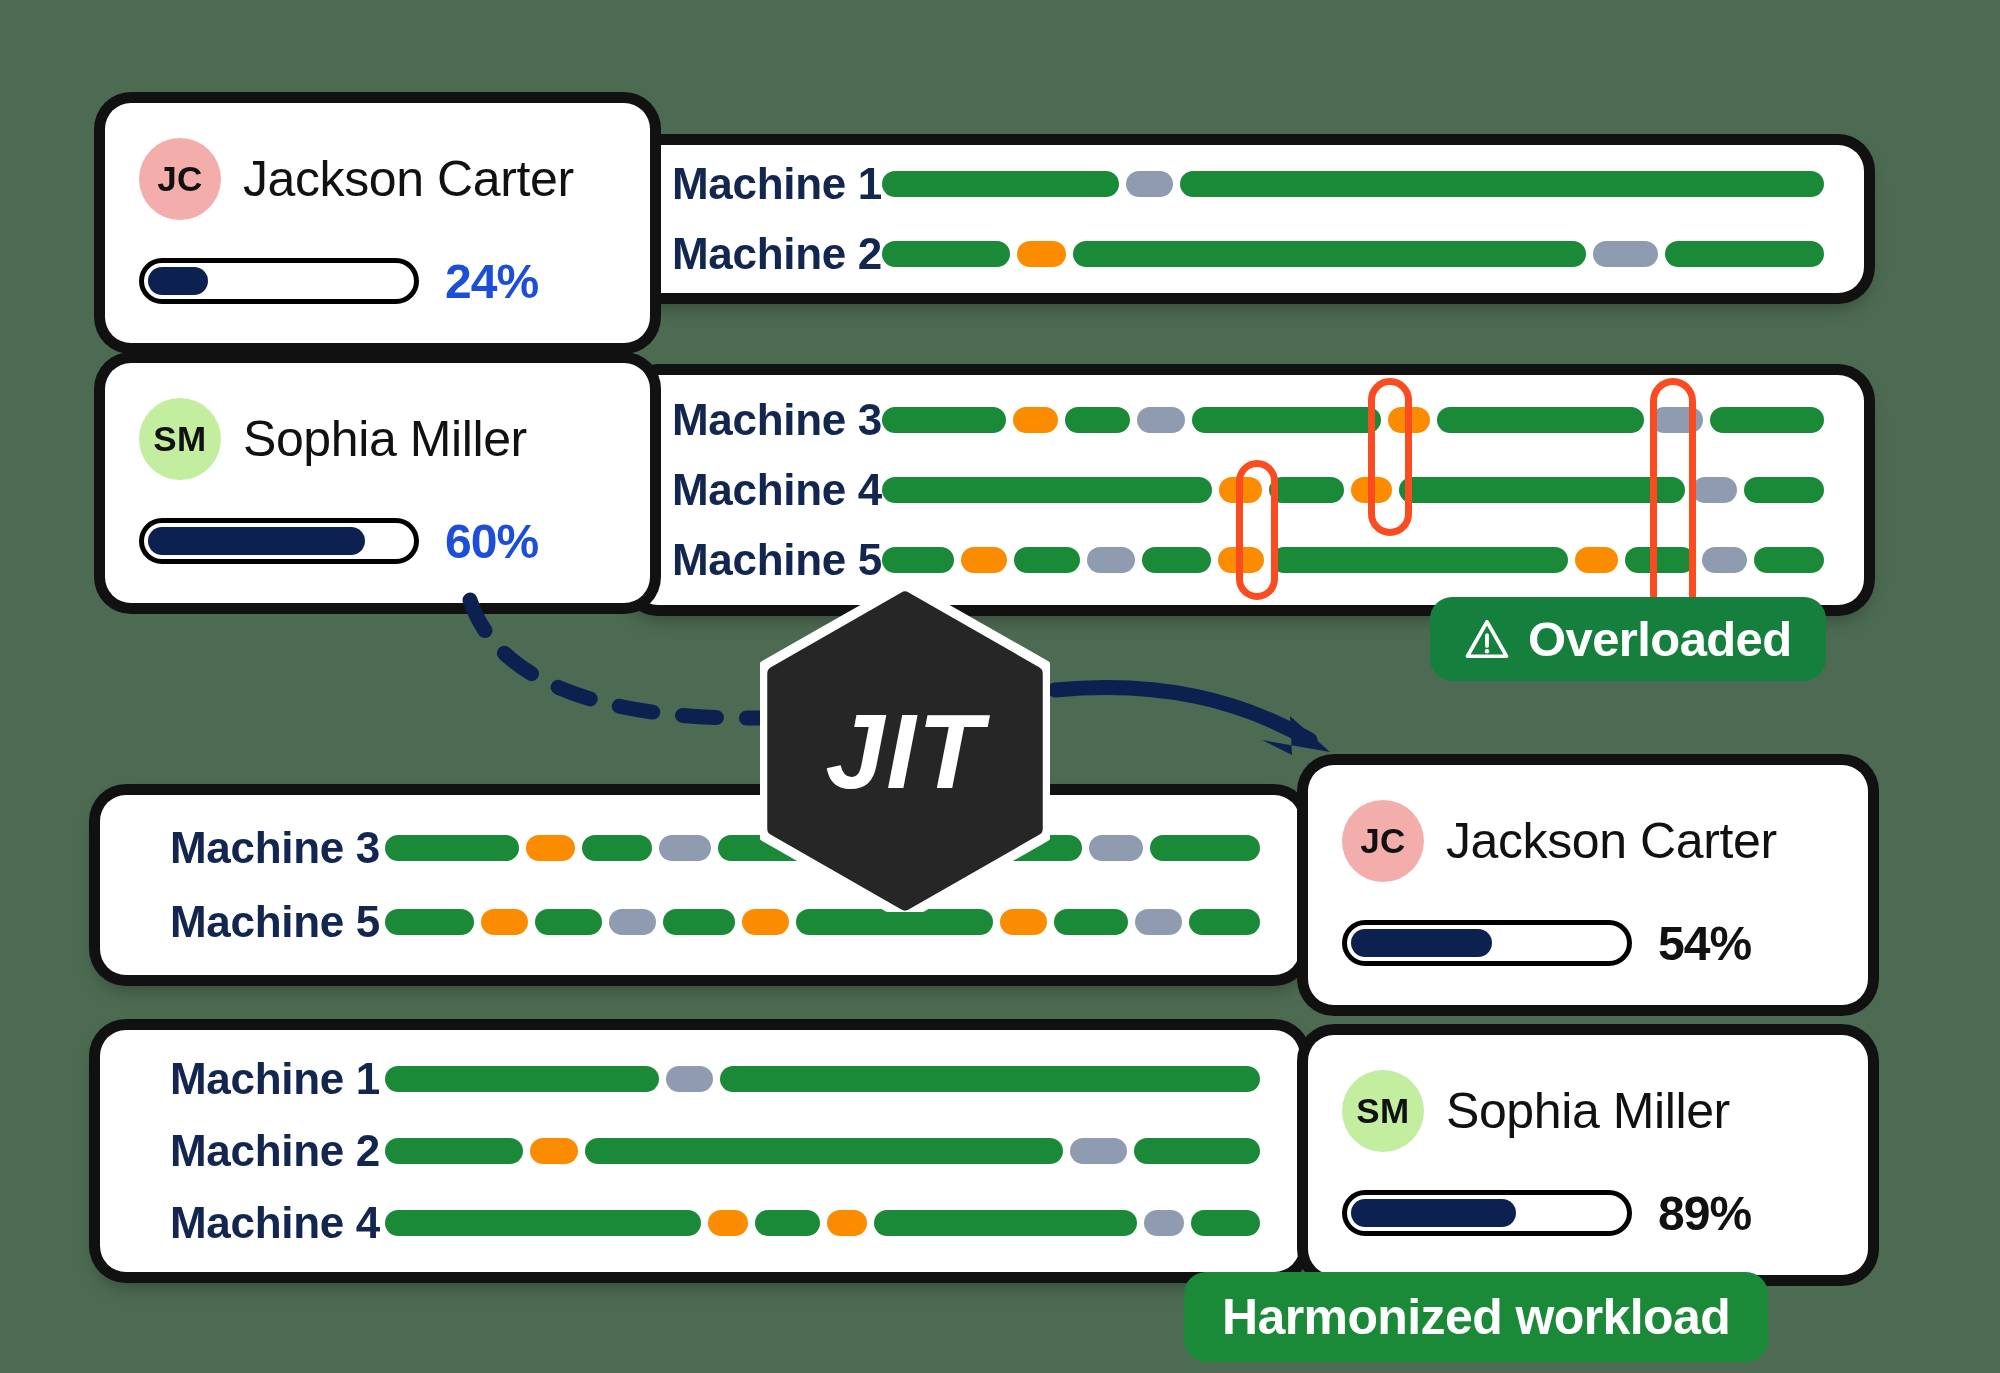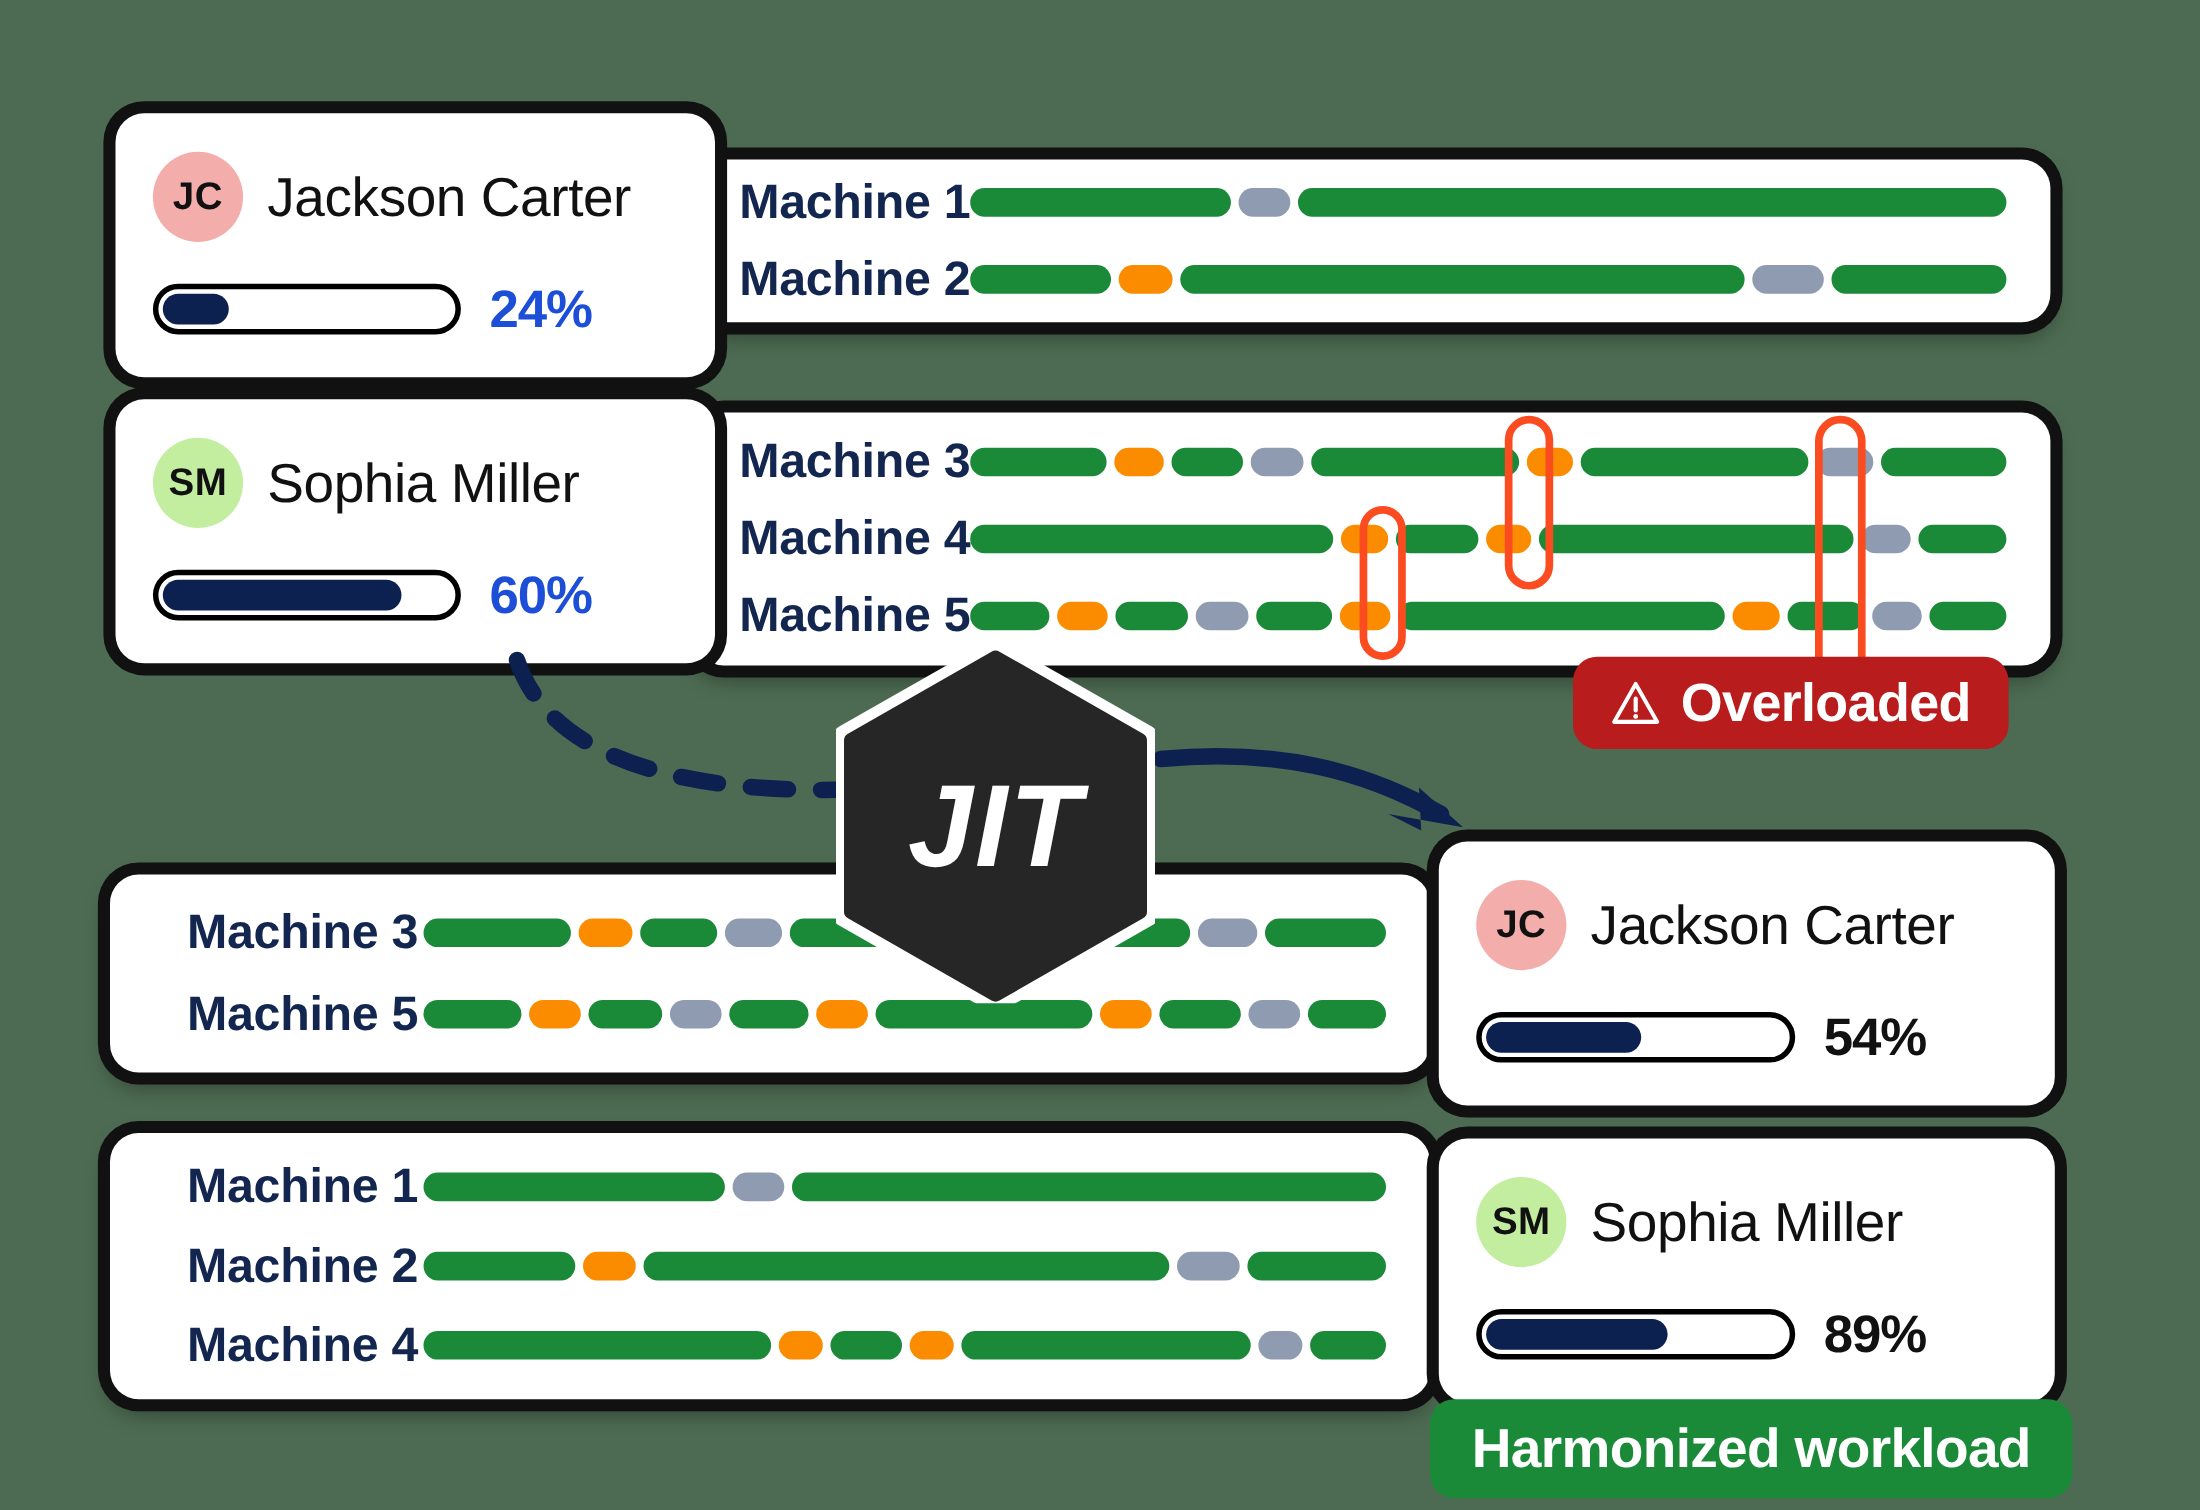--- a/index.html
+++ b/index.html
@@ -189,21 +189,21 @@
       </div>
       <div class="person-bottom">
         <div class="meter" style="width:280px;">
           <i style="width: 217px;"></i>
         </div>
         <div class="pct warn">60%</div>
       </div>
     </div>
   </div>
 
-  <div class="badge" style="left:1430px; top:597px; background:#b91c1c;">
+  <div class="badge" style="left:1430px; top:597px; background:#15803d;">
     <svg class="tri" viewBox="0 0 24 24">
       <path d="M12 3 L22.2 21 L1.8 21 Z" fill="none" stroke="#fff" stroke-width="1.9" stroke-linejoin="round"></path>
       <line x1="12" y1="10" x2="12" y2="15.6" stroke="#fff" stroke-width="2" stroke-linecap="round"></line>
       <circle cx="12" cy="18.4" r="1.15" fill="#fff"></circle>
     </svg>
     <span>Overloaded</span>
   </div>
 
   <div class="panel soft" style="left:100px; top:795px; width:1200px; height:180px;">
     <div class="machines" style="height:100%; padding-left:70px;">
@@ -296,21 +296,21 @@
       </div>
       <div class="person-bottom">
         <div class="meter" style="width:290px;">
           <i style="width: 165px;"></i>
         </div>
         <div class="pct plain">89%</div>
       </div>
     </div>
   </div>
 
-  <div class="badge" style="left:1300px; top:1272px; background:#1b8a38; font-size:50px; padding:16px 38px;">
+  <div class="badge" style="left:1184px; top:1272px; background:#1b8a38; font-size:50px; padding:16px 38px;">
     <span>Harmonized workload</span>
   </div>
 
   <svg id="wires" viewBox="0 0 2000 1373">
     <path d="M470 600 C 500 690, 620 720, 760 718" fill="none" stroke="#0d2150" stroke-width="15" stroke-linecap="round" stroke-dasharray="34 30"></path>
     <path d="M1055 690 C 1160 680, 1240 700, 1310 740" fill="none" stroke="#0d2150" stroke-width="15" stroke-linecap="round"></path>
     <path d="M1330 752 L1290 716 L1292 755 L1262 740 Z" fill="#0d2150"></path>
   </svg>
 
   <div id="jit" style="left:760px; top:590px;">

